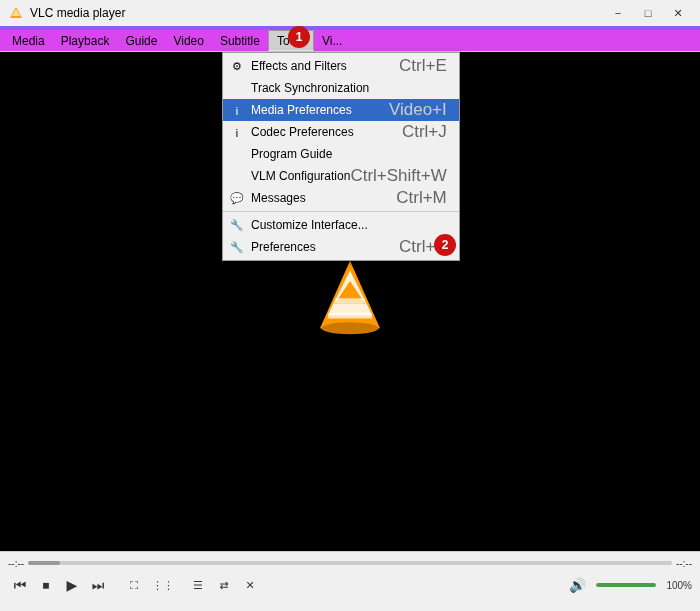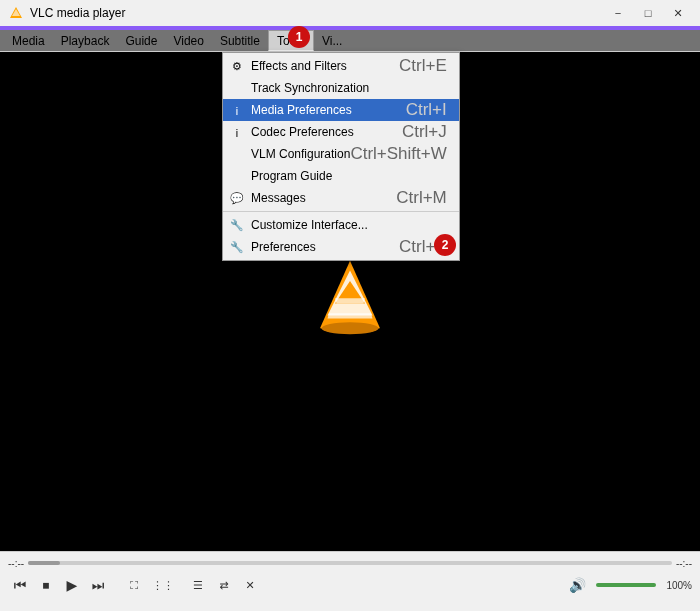--- a/index.html
+++ b/index.html
@@ -43,21 +43,21 @@
       cursor: pointer;
       font-size: 11px;
       display: flex;
       align-items: center;
       justify-content: center;
       color: #333;
     }
 
     
     .menu-bar {
-      background: #737373;
+      background: #d946ef;
       height: 22px;
       display: flex;
       align-items: flex-end;
       padding: 0 4px;
       border-bottom: 1px solid #ccc;
       position: relative;
     }
     .menu-item {
       padding: 2px 8px;
       cursor: pointer;
@@ -252,33 +252,33 @@
       <span class="item-icon">⚙</span>
       <span>Effects and Filters</span>
       <span class="shortcut">Ctrl+E</span>
     </div>
     <div class="dropdown-item">
       <span>Track Synchronization</span>
     </div>
     <div class="dropdown-item highlighted">
       <span class="item-icon" style="color:#fff;">ℹ</span>
       <span>Media Preferences</span>
-      <span class="shortcut">Ctrl+I</span>
+      <span class="shortcut">Video+I</span>
     </div>
     <div class="dropdown-item">
       <span class="item-icon">ℹ</span>
       <span>Codec Preferences</span>
       <span class="shortcut">Ctrl+J</span>
     </div>
     <div class="dropdown-item">
+      <span>Program Guide</span>
+    </div>
+    <div class="dropdown-item">
       <span>VLM Configuration</span>
       <span class="shortcut">Ctrl+Shift+W</span>
-    </div>
-    <div class="dropdown-item">
-      <span>Program Guide</span>
     </div>
     <div class="dropdown-item">
       <span class="item-icon">💬</span>
       <span>Messages</span>
       <span class="shortcut">Ctrl+M</span>
     </div>
     <div class="dropdown-separator"></div>
     <div class="dropdown-item">
       <span class="item-icon">🔧</span>
       <span>Customize Interface...</span>

